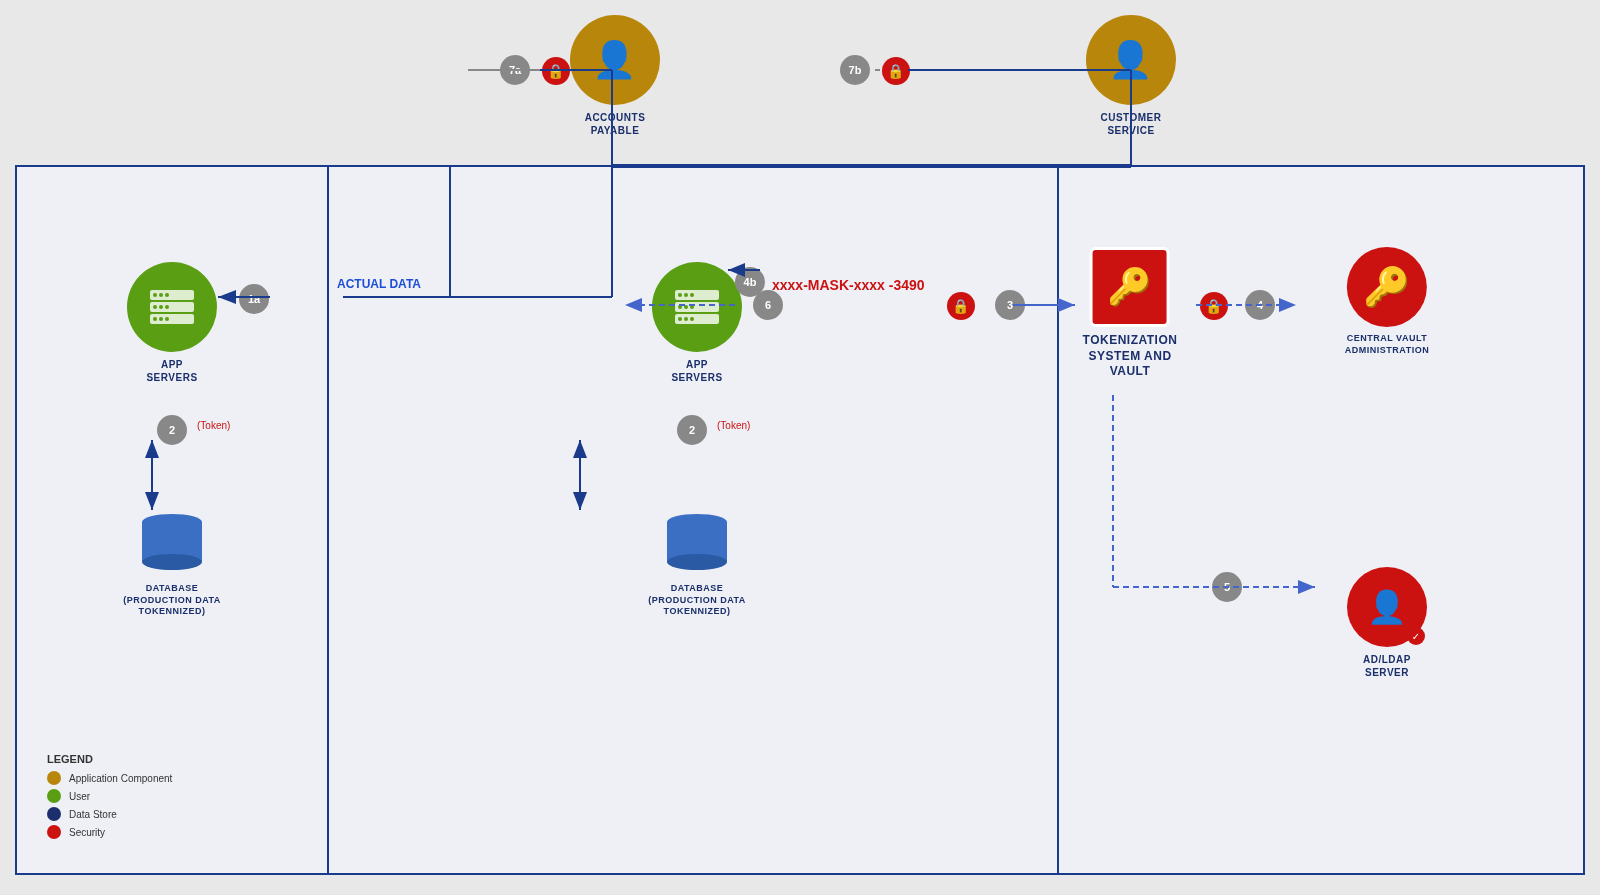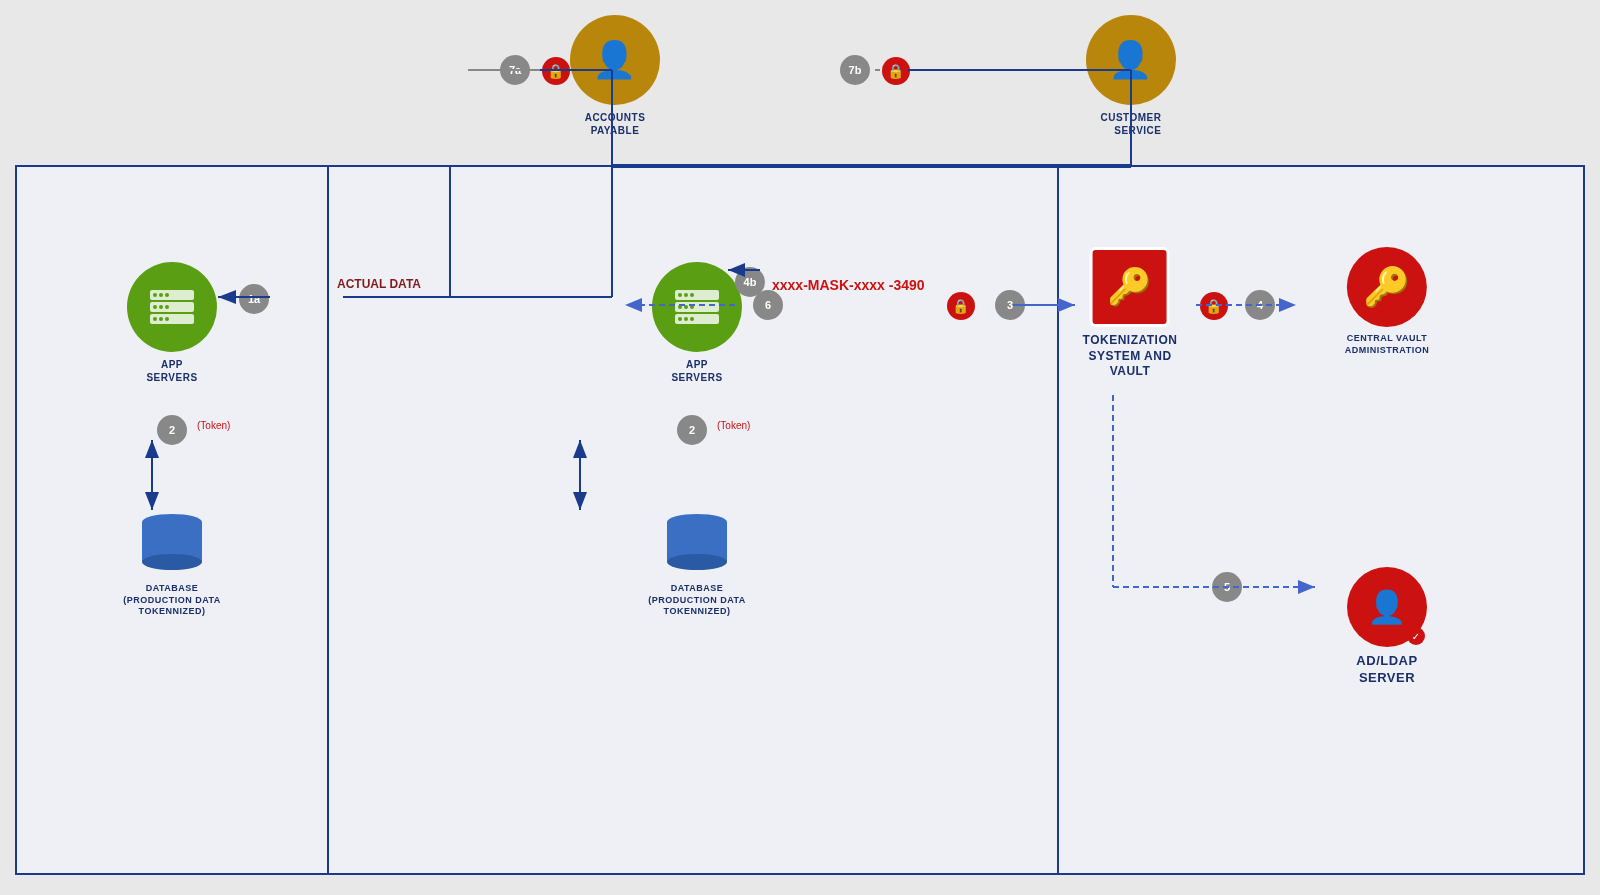--- a/index.html
+++ b/index.html
@@ -122,21 +122,21 @@
       pointer-events: none;
     }
 
     .label-red {
       color: #cc1111;
       font-size: 10px;
       font-weight: bold;
       position: absolute;
     }
     .label-green {
-      color: #7f1d1d;
+      color: #1d4ed8;
       font-size: 11px;
       font-weight: bold;
       position: absolute;
     }
     .label-red-token {
       color: #cc1111;
       font-size: 10px;
       position: absolute;
     }
 
@@ -253,21 +253,21 @@
   </svg>
 
   <div class="actor" style="top:15px; left:615px; transform:translateX(-50%)">
     <div class="circle circle-gold" style="color:white; font-size:36px;">👤</div>
     <div class="actor-label" style="white-space:pre-line; text-align:center;">ACCOUNTS
 PAYABLE</div>
   </div>
 
   <div class="actor" style="top:15px; left:1131px; transform:translateX(-50%)">
     <div class="circle circle-gold" style="color:white; font-size:36px;">👤</div>
-    <div class="actor-label" style="white-space:pre-line; text-align:right;">CUSTOMER
+    <div class="actor-label" style="white-space:pre-line; text-align:center;">CUSTOMER
 SERVICE</div>
   </div>
 
   <div class="step-badge" style="top:55px; left:500px;">
     <span>7a</span>
   </div>
 
   <div class="lock-badge" style="top:57px; left:542px;">🔒</div>
 
   <div class="step-badge" style="top:55px; left:840px;">
@@ -404,23 +404,42 @@
 
     <div class="step-badge" style="top:405px; left:1195px;">
       <span>5</span>
     </div>
 
     <div class="actor adldap-icon" style="top:400px; left:1370px; transform:translateX(-50%)">
       <div style="position:relative;">
         <div class="circle circle-red" style="font-size:32px; color:white;">👤</div>
         <div class="adldap-check">✓</div>
       </div>
-      <div class="actor-label" style="font-size:13px;">AD/LDAP<br>SERVER</div>
-    </div>
-
+      <div class="actor-label" style="font-size:10px;">AD/LDAP<br>SERVER</div>
+    </div>
+
+    <div class="legend">
+      <div class="legend-title">LEGEND</div>
+      <div class="legend-item">
+        <div class="legend-dot" style="background:#b8860b;"></div>
+        <span>Application Component</span>
+      </div>
+      <div class="legend-item">
+        <div class="legend-dot" style="background:#5a9e14;"></div>
+        <span>User</span>
+      </div>
+      <div class="legend-item">
+        <div class="legend-dot" style="background:#1a2f6b;"></div>
+        <span>Data Store</span>
+      </div>
+      <div class="legend-item">
+        <div class="legend-dot" style="background:#cc1111;"></div>
+        <span>Security</span>
+      </div>
+    </div>
 
   </div>
 
   <svg style="position:absolute;top:0;left:0;width:1600px;height:895px;pointer-events:none;">
 
     <line x1="468" y1="70" x2="540" y2="70" stroke="#888" stroke-width="2"></line>
 
     <line x1="875" y1="70" x2="880" y2="70" stroke="#888" stroke-width="2"></line>
 
     <line x1="735" y1="305" x2="625" y2="305" stroke="#4466cc" stroke-width="2" stroke-dasharray="6,4"></line>

